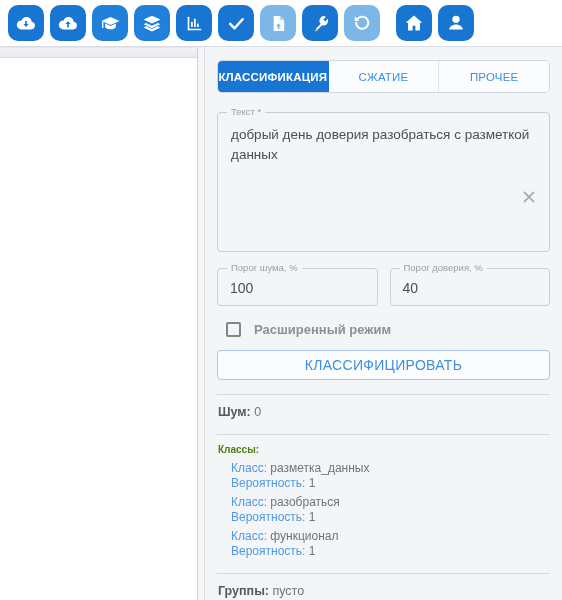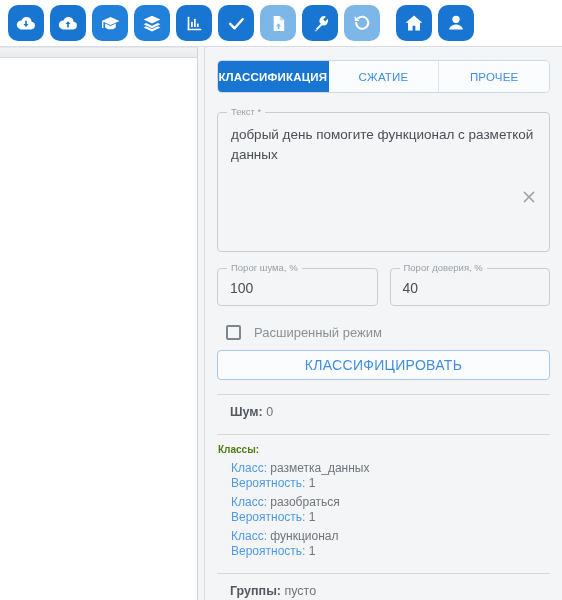--- a/index.html
+++ b/index.html
@@ -169,24 +169,25 @@
   .num-value {
     padding: 9px 12px 0 12px;
     font-size: 14px;
     color: #4a4f55;
     line-height: 20px;
   }
 
   
   .check-row {
     display: flex;
-    align-items: flex-end;
+    align-items: center;
     margin-top: 12px;
     height: 22px;
     cursor: pointer;
+    font-weight: bold;
   }
   .checkbox {
     width: 15px;
     height: 15px;
     border: 2px solid #7f868e;
     border-radius: 2px;
     background: transparent;
     margin-left: 9px;
     flex: 0 0 auto;
   }
@@ -216,21 +217,20 @@
   .divider {
     height: 1px;
     background: #d5d8dc;
     margin-top: 14px;
   }
   .res-line {
     font-size: 12.5px;
     color: #6f757c;
     padding: 9px 1px 0 1px;
     line-height: 16px;
-    margin-left: 12px;
   }
   .res-line .k {
     font-weight: bold;
     color: #55595f;
   }
   .res-block-title {
     font-size: 10px;
     font-weight: bold;
     color: #4d7c0f;
     padding: 9px 1px 2px 1px;
@@ -340,21 +340,21 @@
   <div class="right-pane">
 
     <div class="tabs">
       <div class="tab active">КЛАССИФИКАЦИЯ</div>
       <div class="tab">СЖАТИЕ</div>
       <div class="tab">ПРОЧЕЕ</div>
     </div>
 
     <div class="field textarea-field">
       <span class="legend"><span>Текст</span> <span class="req">*</span></span>
-      <div class="textarea-text">добрый день помогите функционал с разметкой данных</div>
+      <div class="textarea-text">добрый день доверия разобраться с разметкой данных</div>
       <div class="clear-x">
         <svg width="14" height="14" viewBox="0 0 14 14" aria-hidden="true">
           <path stroke="#6d7278" stroke-width="1.5" stroke-linecap="round" d="M2.4 2.4 11.6 11.6M11.6 2.4 2.4 11.6"></path>
         </svg>
       </div>
     </div>
 
     <div class="nums-row">
       <div class="field num-field">
         <span class="legend">Порог шума, %</span>

